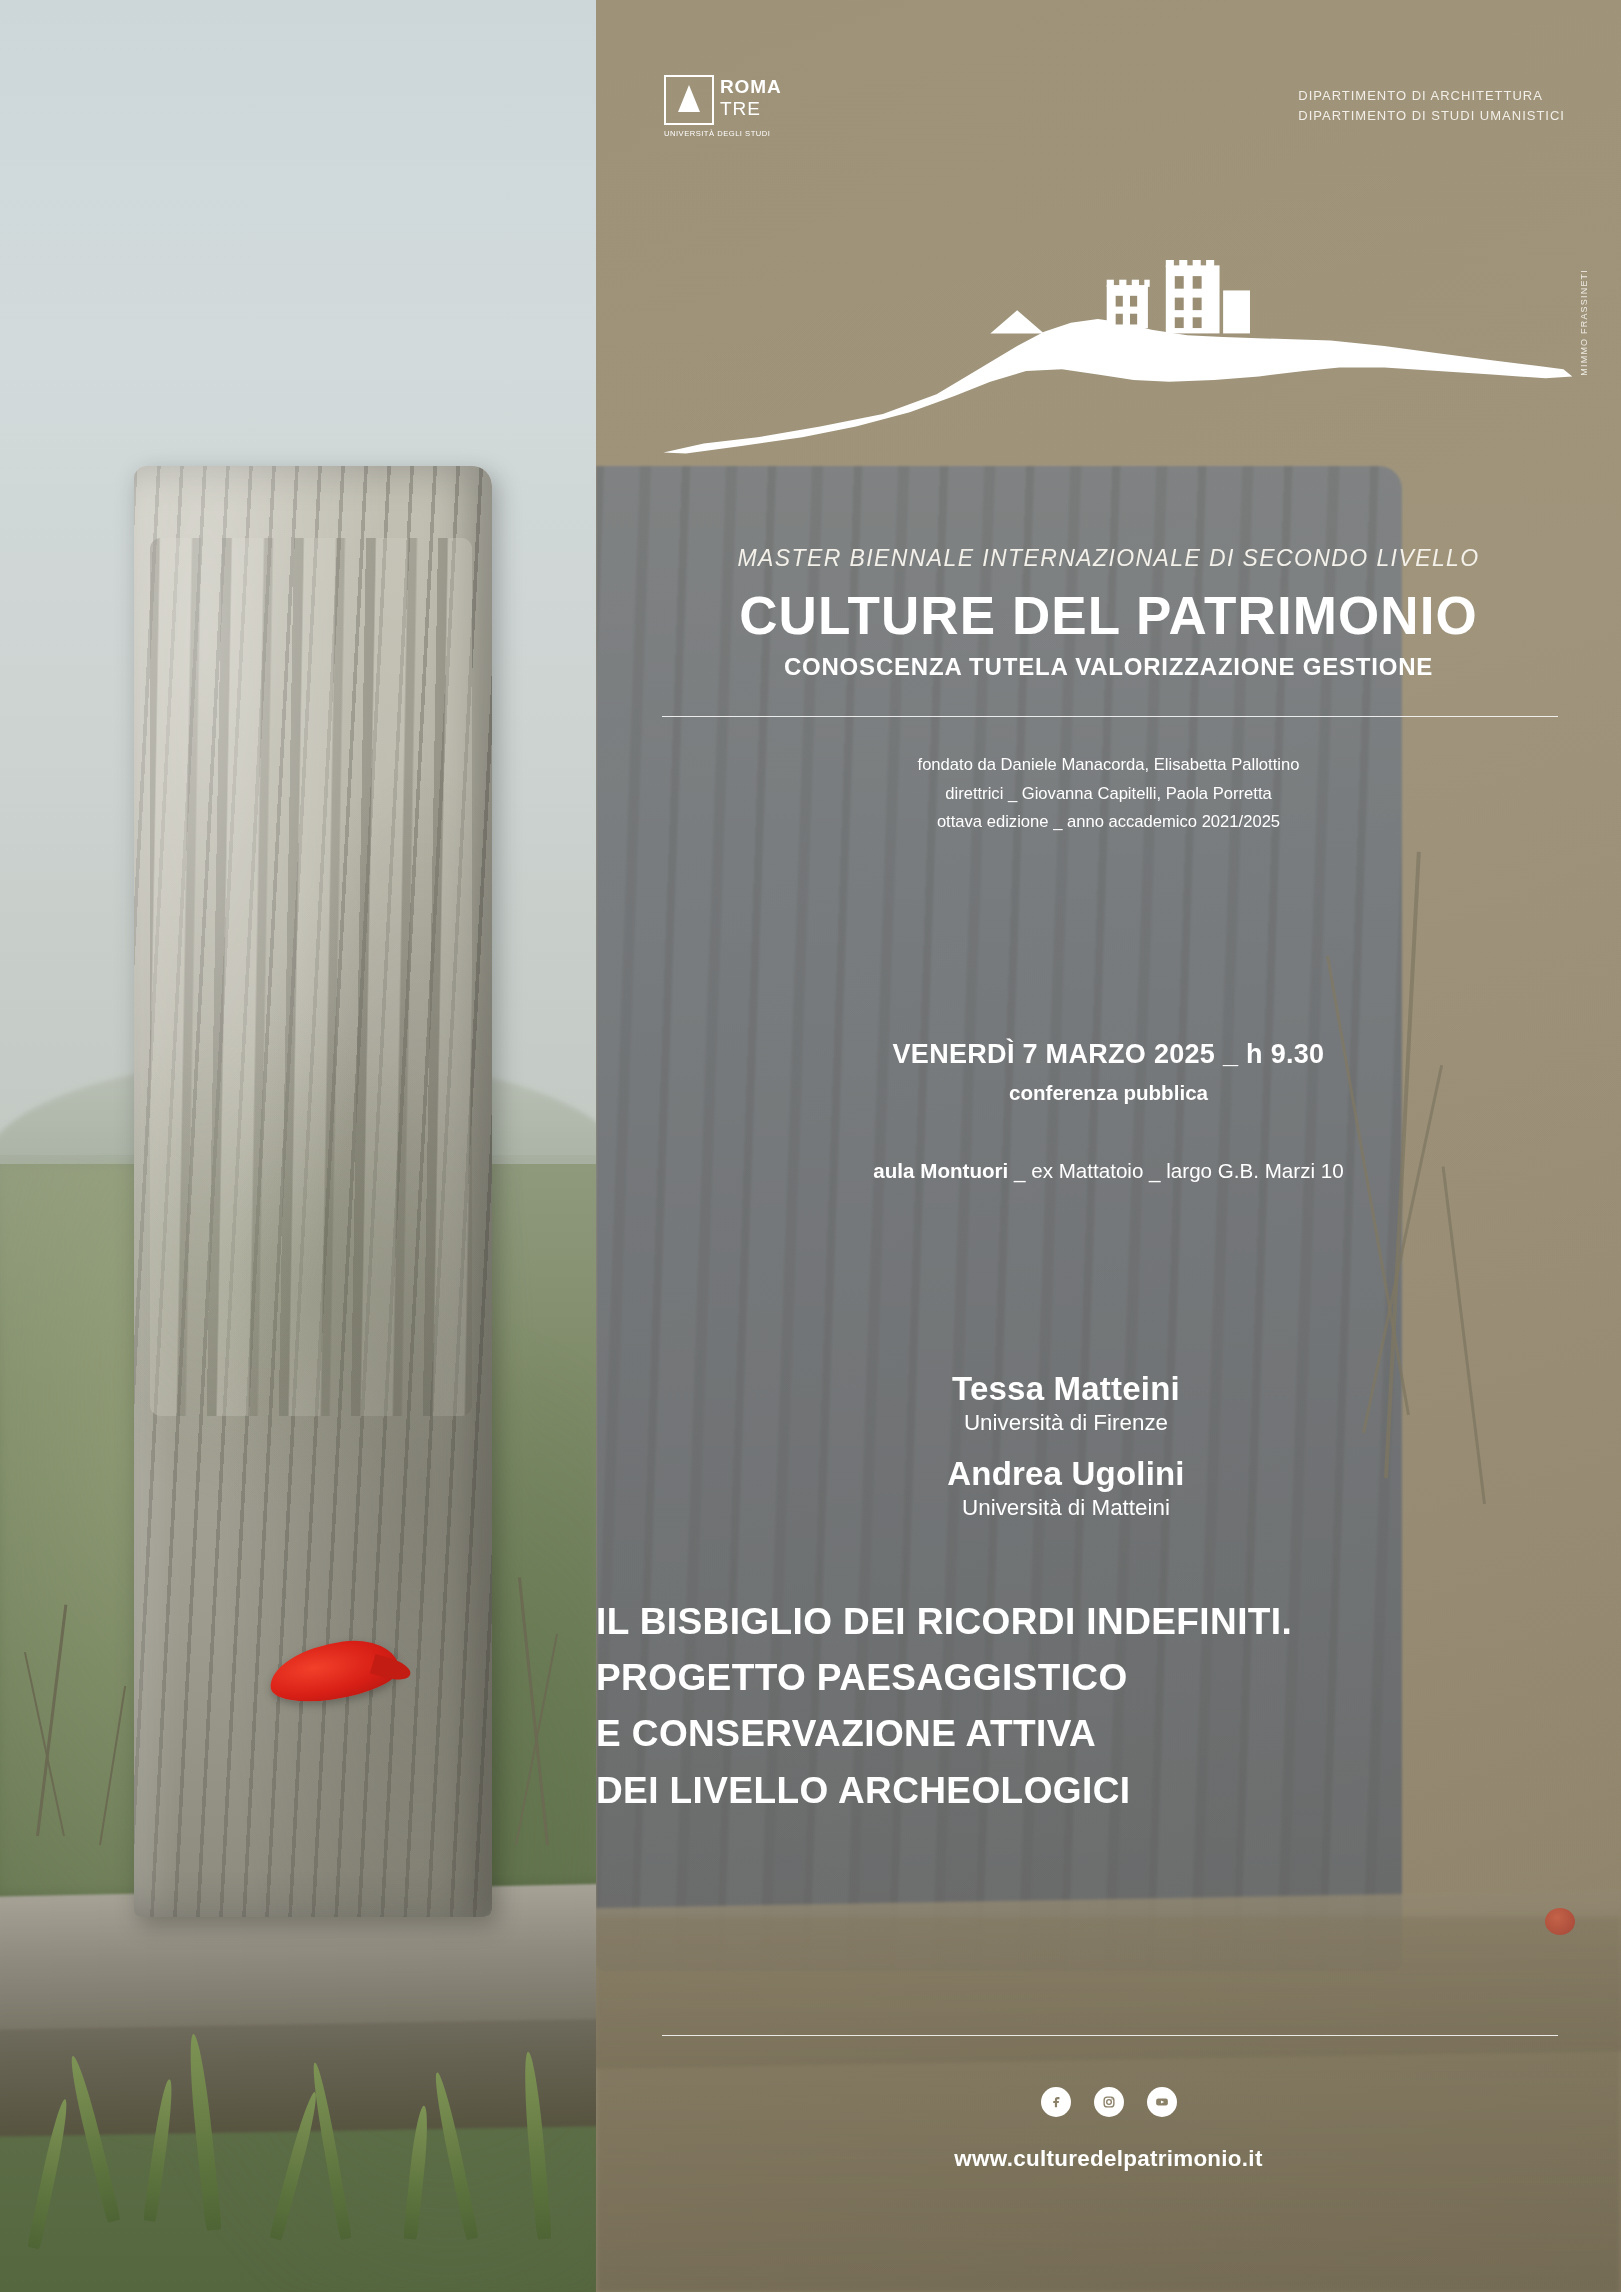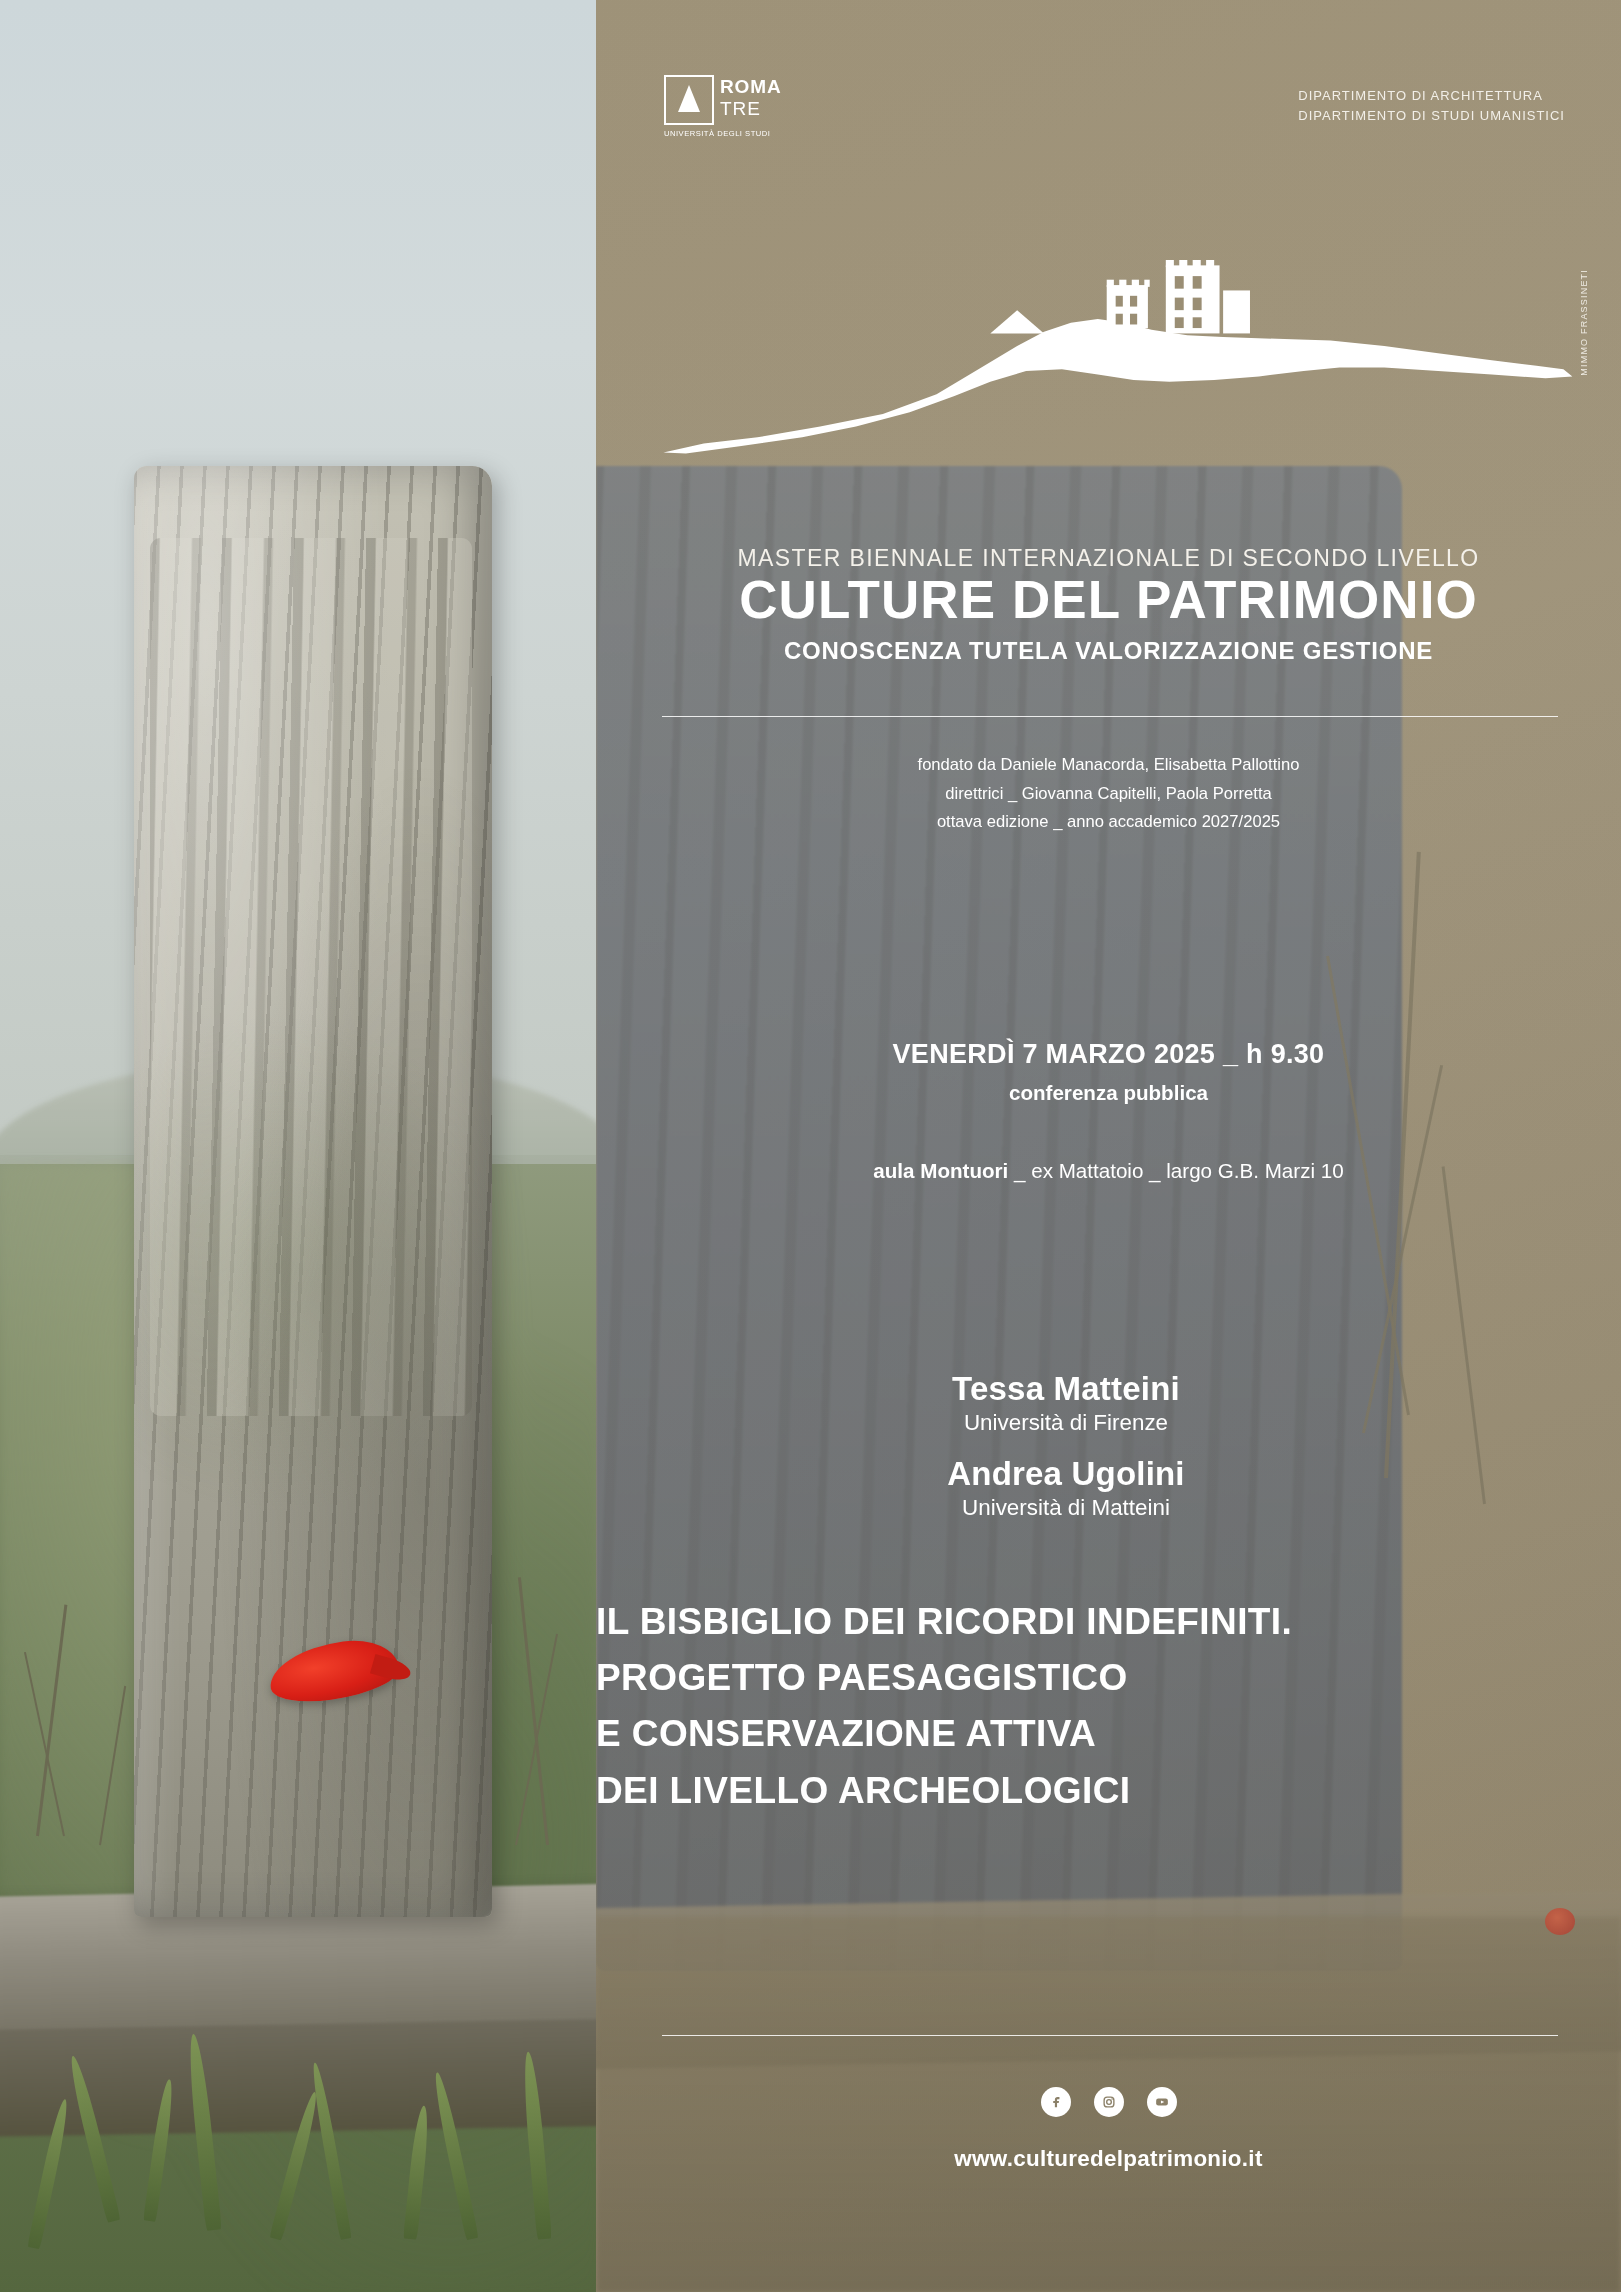--- a/index.html
+++ b/index.html
@@ -227,21 +227,21 @@
 
   
   .skyline {
     position: absolute; left: 0; top: 260px; width: 1025px; height: 197px;
   }
 
   
   .masthead { position: absolute; left: 0; top: 545px; width: 1025px; text-align: center; }
   .kicker {
     font-size: 23px; letter-spacing: 1.4px; font-weight: 400;
-    color: #f4f1ea; 
+    color: #f4f1ea; margin-bottom: 16px; font-style: italic;
   }
   .title {
     font-size: 53px; font-weight: 700; letter-spacing: 1.1px;
     color: #ffffff; line-height: 1.05;
   }
   .subtitle {
     font-size: 24px; font-weight: 700; letter-spacing: 0.8px;
     color: #ffffff; margin-top: 9px;
   }
 
@@ -400,21 +400,21 @@
       <div class="kicker">MASTER BIENNALE INTERNAZIONALE DI SECONDO LIVELLO</div>
       <div class="title">CULTURE DEL PATRIMONIO</div>
       <div class="subtitle">CONOSCENZA TUTELA VALORIZZAZIONE GESTIONE</div>
     </div>
 
     <div class="rule" id="rule-top"></div>
 
     <div class="credits">
       <div>fondato da Daniele Manacorda, Elisabetta Pallottino</div>
       <div>direttrici _ Giovanna Capitelli, Paola Porretta</div>
-      <div>ottava edizione _ anno accademico 2027/2025</div>
+      <div>ottava edizione _ anno accademico 2021/2025</div>
     </div>
 
     <div class="event">
       <div class="event-date">VENERDÌ 7 MARZO 2025 _ h 9.30</div>
       <div class="event-kind">conferenza pubblica</div>
       <div class="event-place">
         <b>aula Montuori</b><span> _ ex Mattatoio _ largo G.B. Marzi 10</span>
       </div>
     </div>
 

